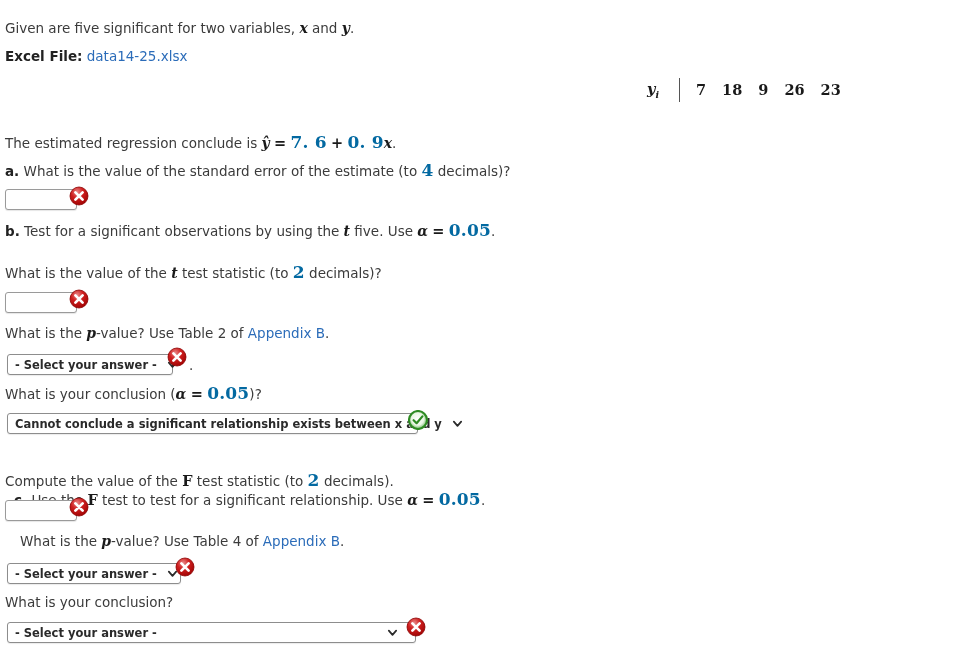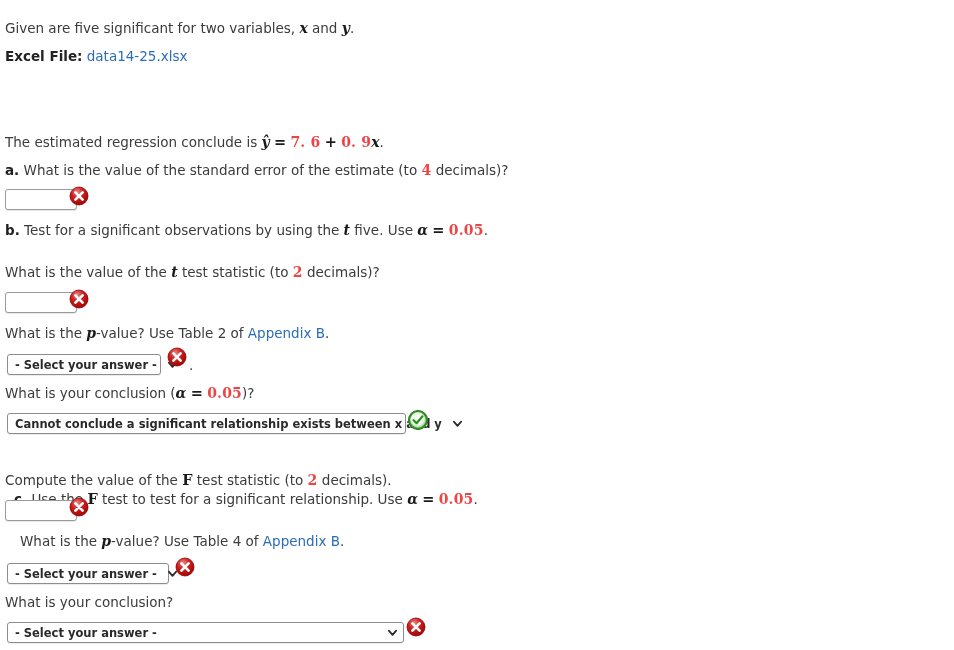--- a/index.html
+++ b/index.html
@@ -38,22 +38,22 @@
   .mvar-up {
     font-family: "DejaVu Serif", serif;
     font-style: normal;
     font-weight: bold;
     font-size: 14.5px;
     color: #1a1a1a;
   }
   .mnum {
     font-family: "DejaVu Serif", serif;
     font-weight: bold;
-    font-size: 14px;
-    color: #ef4444;
+    font-size: 17px;
+    color: #0369a1;
     letter-spacing: .2px;
   }
   .mop {
     font-family: "DejaVu Serif", serif;
     font-weight: bold;
     font-size: 14.5px;
     color: #1a1a1a;
   }
 
   
@@ -102,21 +102,21 @@
 
   .selbox {
     display: inline-flex;
     align-items: center;
     justify-content: space-between;
     height: 19px;
     border: 1px solid #8d8d8d;
     border-radius: 3px;
     background: #ffffff;
     box-shadow: 0 1px 1px rgba(0,0,0,.08);
-    padding: 0 5px 0 7px;
+    padding: 0 17px 0 7px;
     font-family: "DejaVu Sans", sans-serif;
     font-size: 11.5px;
     font-weight: bold;
     color: #2a2a2a;
     white-space: nowrap;
     box-sizing: content-box;
     cursor: default;
   }
   .selbox .lbl { padding-right: 10px; }
   .chev {
@@ -137,20 +137,28 @@
 </div>
 
 <div class="abs qline" style="left:5px; top:47px;text-align:right;">
   <span class="bold">Excel File:</span>
   <a class="link" href="#">data14-25.xlsx</a>
 </div>
 
 <div class="abs" style="left:638px; top:78px;">
   <table class="datatable">
     <tbody>
+    <tr>
+      <td class="rowlabel"><span>y</span><span class="sub">i</span></td>
+      <td class="cell">7</td>
+      <td class="cell">18</td>
+      <td class="cell">9</td>
+      <td class="cell">26</td>
+      <td class="cell">23</td>
+    </tr>
   </tbody>
     </table>
 </div>
 
 <div class="abs qline" style="left:5px; top:133px;">
   <span>The estimated regression conclude is </span><span class="mvar">ŷ</span>&nbsp;<span class="mop">=</span>&nbsp;<span class="mnum">7. 6</span>&nbsp;<span class="mop">+</span>&nbsp;<span class="mnum">0. 9</span><span class="mvar">x</span><span>.</span>
 </div>
 
 <div class="abs qline" style="left:5px; top:161px;">
   <span class="bold">a.</span><span> What is the value of the standard error of the estimate (to </span><span class="mnum">4</span><span> decimals)?</span>

